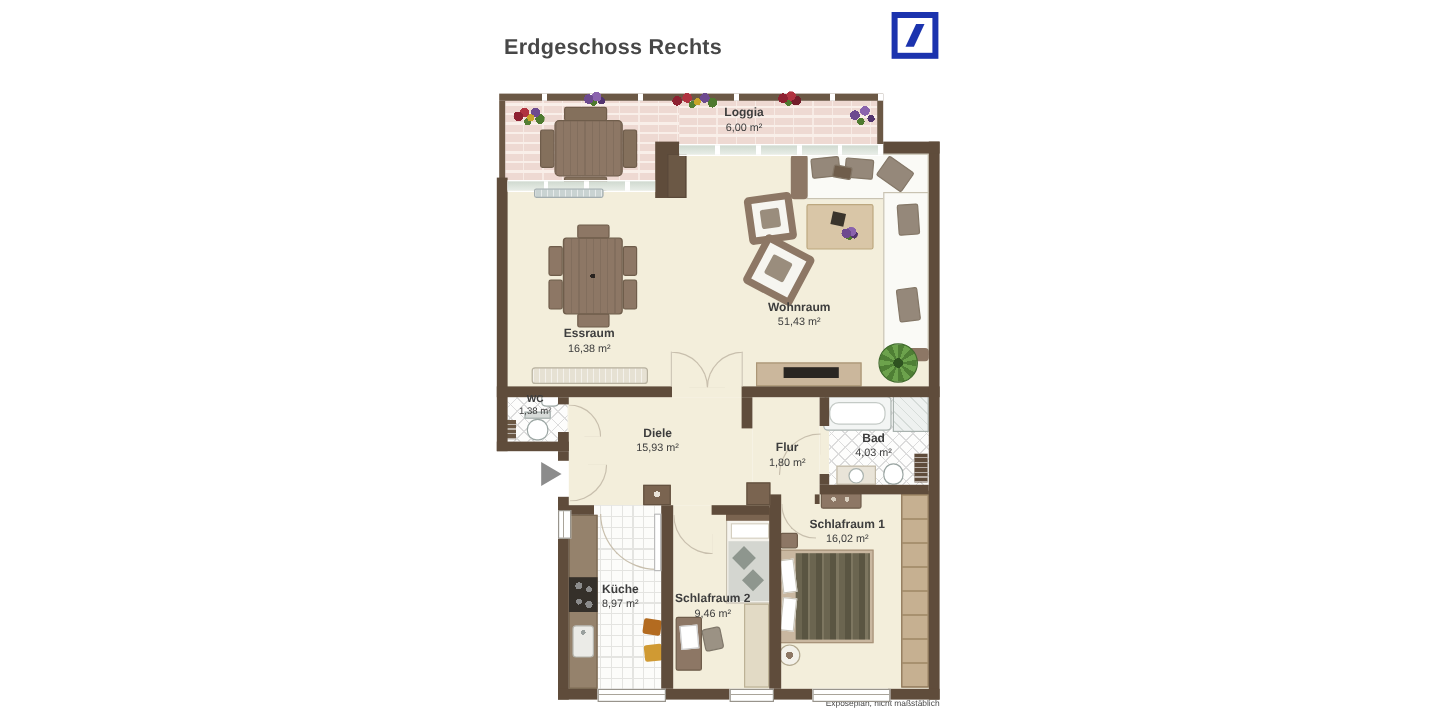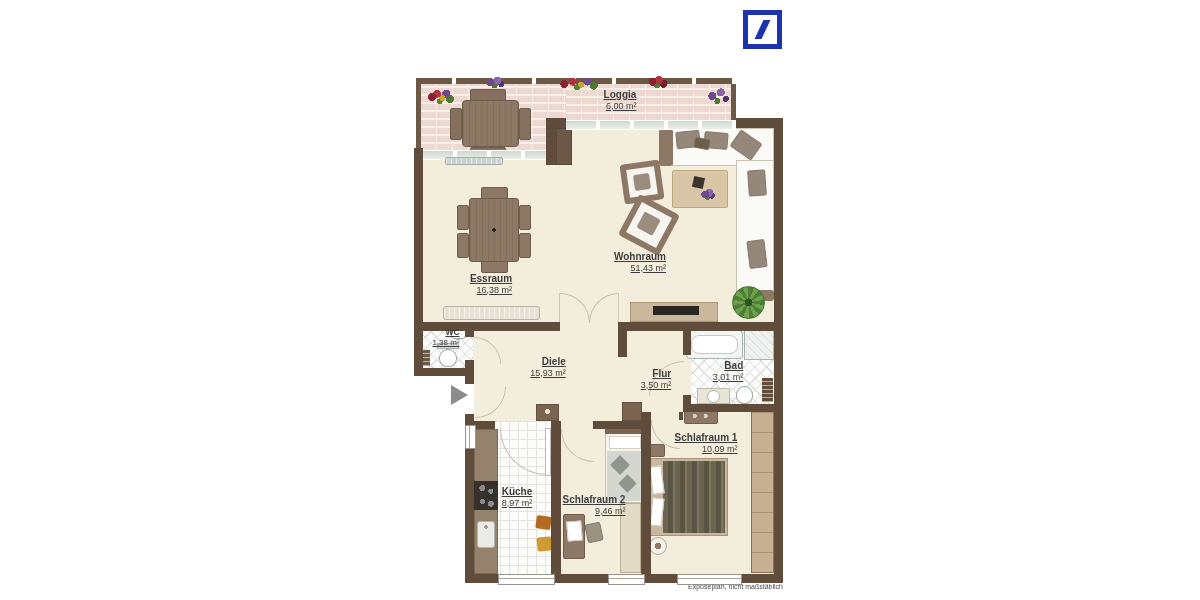--- a/index.html
+++ b/index.html
@@ -34,22 +34,22 @@
   .arc.bl{border-bottom-width:1px;border-left-width:1px;border-bottom-left-radius:100%;}
   .arc.br{border-bottom-width:1px;border-right-width:1px;border-bottom-right-radius:100%;}
   .leaf{position:absolute;z-index:40;background:#cfc8b8;}
   .furn{position:absolute;box-sizing:border-box;z-index:10;}
   .brown{background:#8d7765;border:1px solid #6f5d4b;border-radius:2px;}
   .slats{background-image:repeating-linear-gradient(90deg,rgba(0,0,0,.08) 0 1px,transparent 1px 6px);}
   .white{background:#fafaf6;border:1px solid #c9c3b2;}
   .cush{position:absolute;z-index:12;background:#95887a;border:1px solid #847767;border-radius:2px;}
   .rad-h{background-image:repeating-linear-gradient(90deg,rgba(255,255,255,.55) 0 1px,transparent 1px 5px);}
   .rad-v{background-image:repeating-linear-gradient(0deg,rgba(255,255,255,.55) 0 1px,transparent 1px 4px);}
-  .label{position:absolute;z-index:50;transform:translateX(-50%);text-align:right;
-     color:var(--label_text,#3d3d3d);line-height:1.15;white-space:nowrap;text-decoration:underline;}
+  .label{position:absolute;z-index:50;transform:translateX(-50%);text-align:center;
+     color:var(--label_text,#3d3d3d);line-height:1.15;white-space:nowrap;}
   .label .nm{display:block;font-weight:bold;font-size:10px;}
   .label .ar{display:block;font-size:9px;}
   .label.sm .nm{font-size:8.5px;} .label.sm .ar{font-size:8px;}
   .plant{position:absolute;z-index:12;border-radius:50%;border:1px solid #3f6b2c;
      background-image:radial-gradient(circle at 50% 50%,#2e5220 0 4px,transparent 4px),
      repeating-conic-gradient(#4f7f35 0 20deg,#6ca24c 20deg 40deg);}
   .flw{position:absolute;z-index:26;border-radius:45%;}
   .f-red{background-image:radial-gradient(circle at 25% 45%,#8e2131 0 4px,transparent 4px),radial-gradient(circle at 55% 30%,#b03340 0 4px,transparent 4px),radial-gradient(circle at 75% 60%,#731d2a 0 4px,transparent 4px),radial-gradient(circle at 45% 70%,#4e7a2f 0 3px,transparent 3px);}
   .f-purple{background-image:radial-gradient(circle at 30% 50%,#6d4a8f 0 4px,transparent 4px),radial-gradient(circle at 60% 35%,#8a63ad 0 4px,transparent 4px),radial-gradient(circle at 78% 62%,#53356f 0 3px,transparent 3px),radial-gradient(circle at 48% 72%,#4e7a2f 0 3px,transparent 3px);}
   .f-mix{background-image:radial-gradient(circle at 15% 50%,#8e2131 0 4px,transparent 4px),radial-gradient(circle at 35% 35%,#b03340 0 4px,transparent 4px),radial-gradient(circle at 55% 55%,#c9a52a 0 3px,transparent 3px),radial-gradient(circle at 70% 35%,#6d4a8f 0 4px,transparent 4px),radial-gradient(circle at 85% 60%,#4e7a2f 0 4px,transparent 4px),radial-gradient(circle at 45% 70%,#557f33 0 3px,transparent 3px);}
@@ -58,20 +58,21 @@
   .db-slash{position:absolute;left:11px;top:5px;width:7px;height:19px;
      background:var(--logo_blue,#1b33ae);transform:skewX(-25deg);}
   .arrow{position:absolute;z-index:45;width:0;height:0;border-top:10px solid transparent;
      border-bottom:10px solid transparent;border-left:17px solid #8c8c8c;}
 </style>
 </head>
 <body>
 
 <div class="page">
 
+  <div class="title" style="left:420px;top:29px">Erdgeschoss Rechts</div>
 
   <div class="db-logo">
     <div class="db-slash"></div>
   </div>
 
   <div class="abs" style="left:0;top:0;width:1200px;height:600px;">
 
     <div class="brick" style="left:421px;top:84px;width:145px;height:66px"></div>
     <div class="brick" style="left:566px;top:84px;width:165px;height:36px"></div>
     <div class="floor" style="left:421px;top:158px;width:147px;height:173px"></div>
@@ -226,47 +227,47 @@
     <div class="furn" style="left:474px;top:429px;width:24px;height:145px;background:#95826c;border:1px solid #7a6852"></div>
     <div class="furn" style="left:474px;top:481px;width:24px;height:29px;background:#35302a;background-image:radial-gradient(circle at 35% 25%,#8b8b8b 0 3px,transparent 3px),radial-gradient(circle at 70% 35%,#8b8b8b 0 2.5px,transparent 2.5px),radial-gradient(circle at 35% 70%,#8b8b8b 0 2.5px,transparent 2.5px),radial-gradient(circle at 70% 78%,#8b8b8b 0 3px,transparent 3px);z-index:11"></div>
     <div class="furn" style="left:477px;top:521px;width:18px;height:27px;background:#ebebe7;border:1px solid #b5b5ae;border-radius:3px;z-index:11;background-image:radial-gradient(circle at 50% 20%,#9aa09e 0 2px,transparent 2px)"></div>
     <div class="furn" style="left:536px;top:516px;width:15px;height:13px;background:#b36b20;border-radius:2px;transform:rotate(8deg)"></div>
     <div class="furn" style="left:537px;top:537px;width:15px;height:14px;background:#d09a33;border-radius:2px;transform:rotate(-6deg)"></div>
 
     <div class="label" style="left:620px;top:89px">
       <span class="nm">Loggia</span>
       <span class="ar">6,00 m²</span>
     </div>
-    <div class="label" style="left:640px;top:251px">
+    <div class="label" style="left:666px;top:251px">
       <span class="nm">Wohnraum</span>
       <span class="ar">51,43 m²</span>
     </div>
     <div class="label" style="left:491px;top:273px">
       <span class="nm">Essraum</span>
       <span class="ar">16,38 m²</span>
     </div>
     <div class="label sm" style="left:446px;top:328px">
       <span class="nm">WC</span>
       <span class="ar">1,38 m²</span>
     </div>
     <div class="label" style="left:548px;top:356px">
       <span class="nm">Diele</span>
       <span class="ar">15,93 m²</span>
     </div>
     <div class="label" style="left:656px;top:368px">
       <span class="nm">Flur</span>
-      <span class="ar">3,50 m²</span>
+      <span class="ar">1,80 m²</span>
     </div>
     <div class="label" style="left:728px;top:360px">
       <span class="nm">Bad</span>
-      <span class="ar">3,01 m²</span>
+      <span class="ar">4,03 m²</span>
     </div>
     <div class="label" style="left:706px;top:432px">
       <span class="nm">Schlafraum 1</span>
-      <span class="ar">10,09 m²</span>
+      <span class="ar">16,02 m²</span>
     </div>
     <div class="label" style="left:517px;top:486px">
       <span class="nm">Küche</span>
       <span class="ar">8,97 m²</span>
     </div>
     <div class="label" style="left:594px;top:494px">
       <span class="nm">Schlafraum 2</span>
       <span class="ar">9,46 m²</span>
     </div>
 

